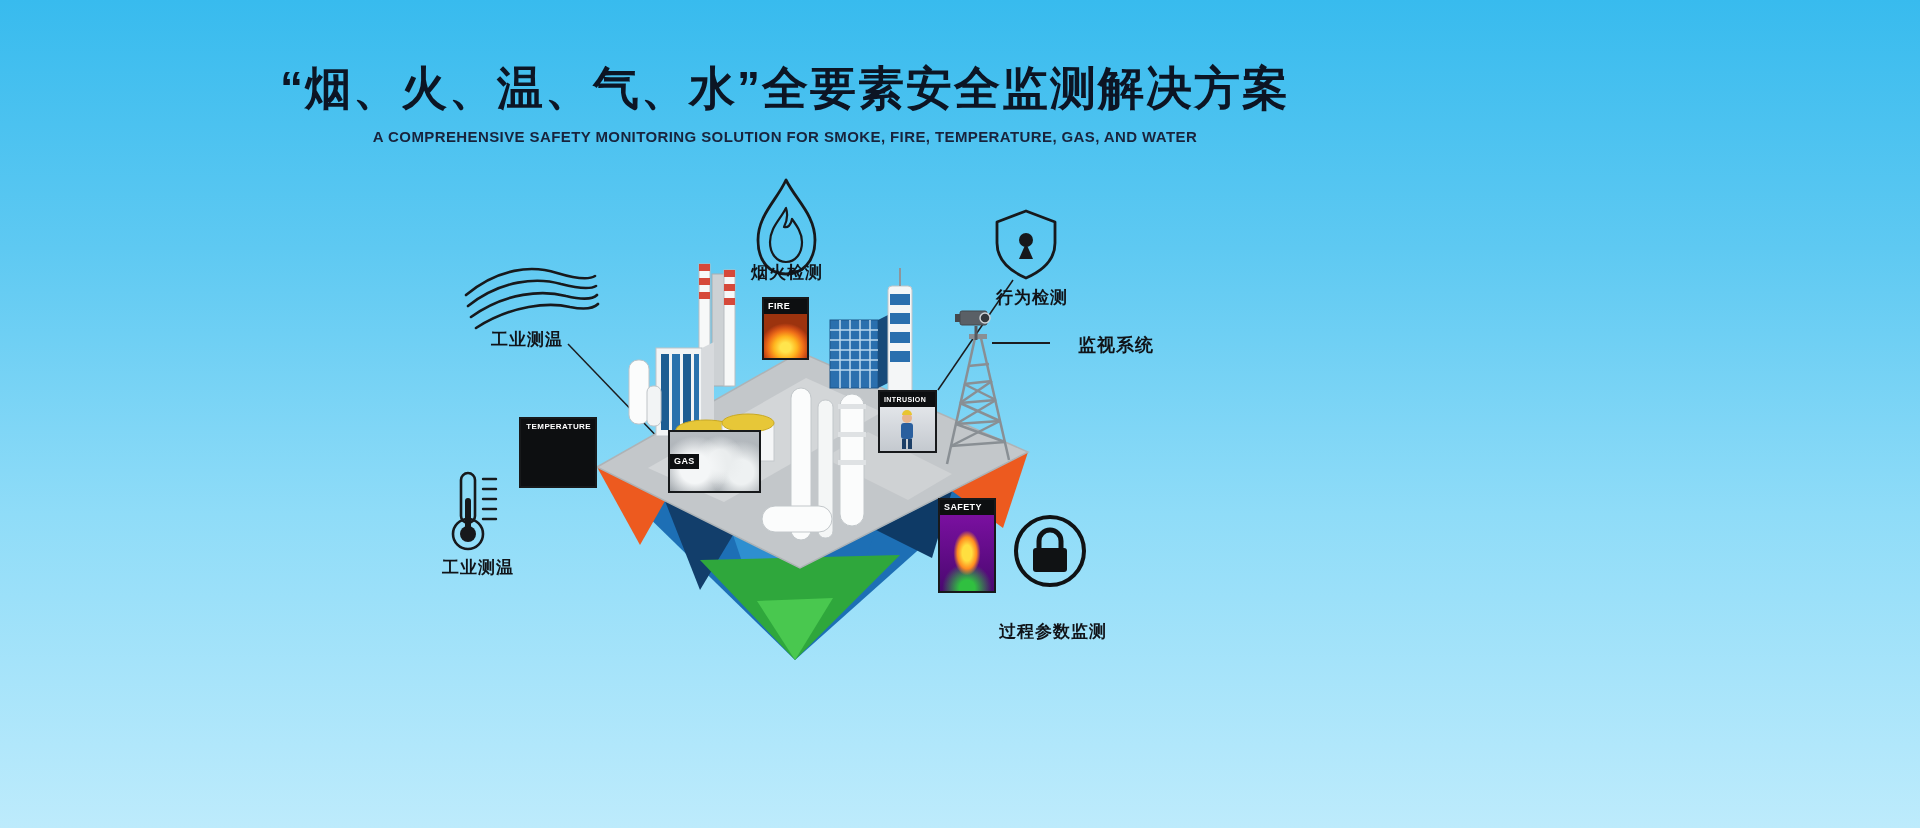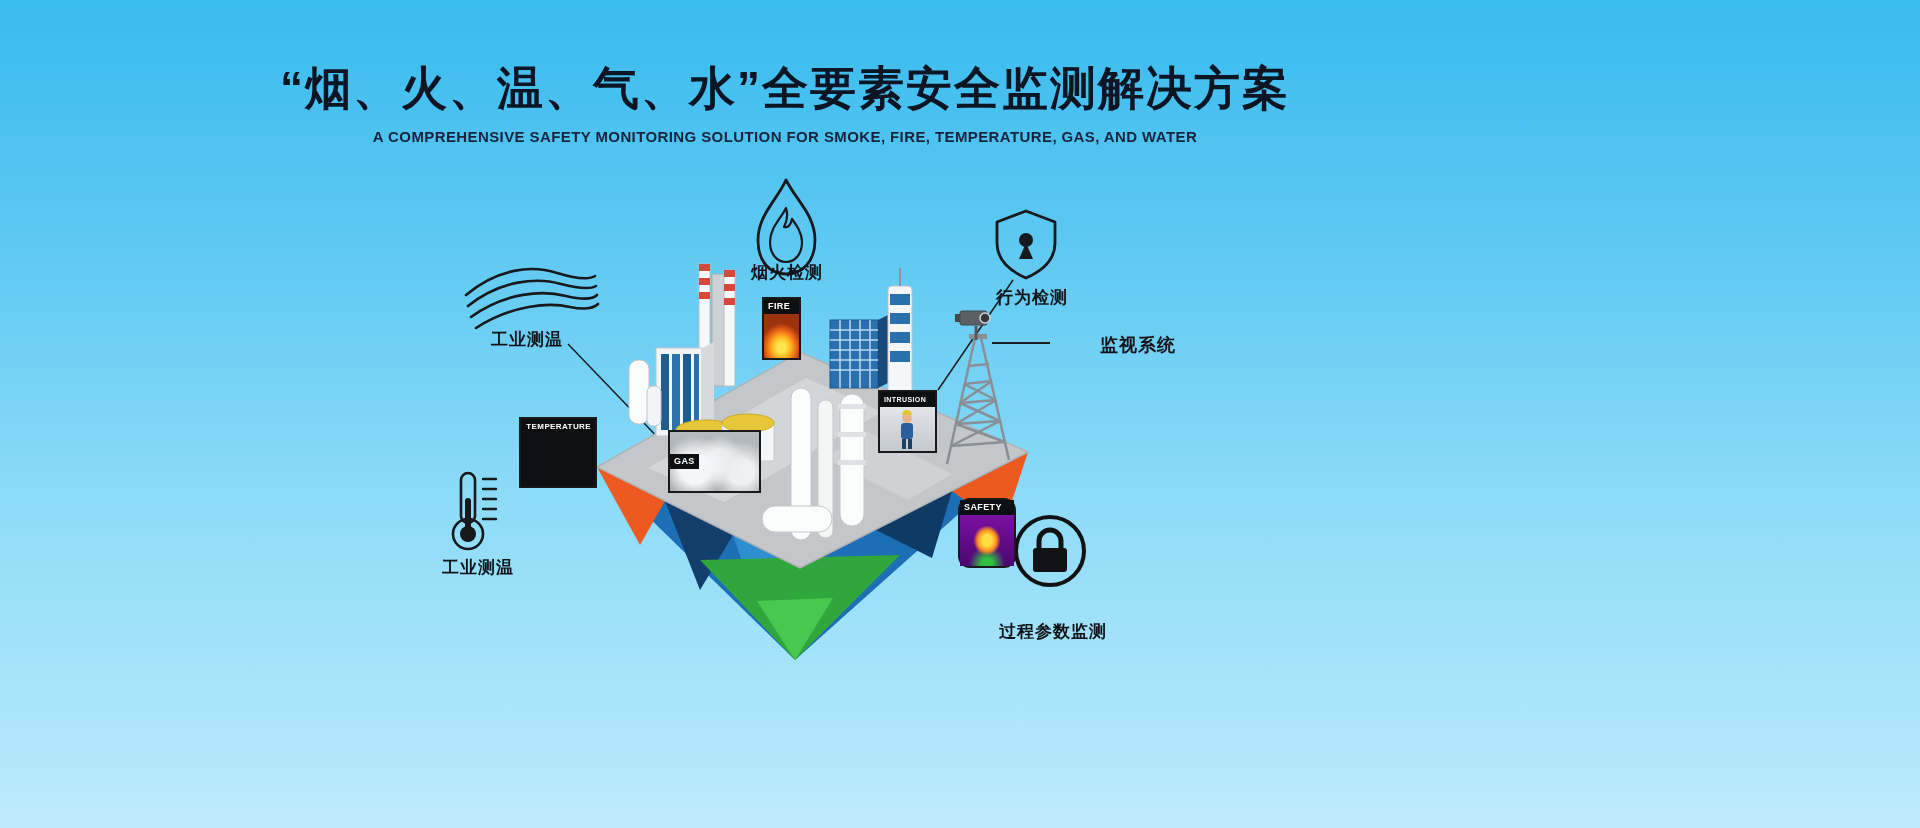--- a/index.html
+++ b/index.html
@@ -18,21 +18,21 @@
   .subtitle {
     margin-top:8px; font-size:15px; font-weight:700; color:#18233c; letter-spacing:.4px;
   }
 
   .scene-svg { position:absolute; left:0; top:0; }
 
   .label {
     position:absolute; color:#101318; font-weight:700; font-size:17px;
     text-align:center; letter-spacing:1px; white-space:nowrap;
   }
-  .label--left { text-align:right; }
+  .label--left { text-align:center; }
 
   .inset {
     position:absolute; border:2px solid #17191b; display:flex; flex-direction:column;
     background:#0d0f11; z-index:5;
   }
   .inset-header {
     background:#0d0f11; color:#ffffff; font-weight:700; font-size:9px;
     line-height:15px; padding:0 4px; letter-spacing:.4px; white-space:nowrap; overflow:hidden;
   }
   .inset-header--small { font-size:7px; }
@@ -238,39 +238,39 @@
   <div class="inset" style="left:519px;top:417px;width:78px;height:71px;align-items:flex-end;">
     <div class="inset-header" style="font-size:8px;">TEMPERATURE</div>
     <div class="inset-body thermal-temp"></div>
   </div>
 
   <div class="inset inset--gas" style="left:668px;top:430px;width:93px;height:63px;">
     <div class="inset-header inset-header--tab">GAS</div>
     <div class="inset-body smoke-img"></div>
   </div>
 
-  <div class="inset" style="left:762px;top:297px;width:39px;height:63px;">
+  <div class="inset" style="left:762px;top:297px;width:47px;height:63px;">
     <div class="inset-header">FIRE</div>
     <div class="inset-body fire-img"></div>
   </div>
 
   <div class="inset" style="left:878px;top:390px;width:59px;height:63px;">
     <div class="inset-header inset-header--small">INTRUSION</div>
     <div class="inset-body intrusion-img">
       <svg width="55" height="44" viewBox="0 0 55 44" xmlns="http://www.w3.org/2000/svg">
         <circle cx="27" cy="11" r="5" fill="#e8b48c"></circle>
         <path d="M22 8 a5 5 0 0 1 10 0 Z" fill="#e8c530"></path>
         <rect x="21" y="16" width="12" height="16" rx="3" fill="#2a5f9e"></rect>
         <rect x="22" y="32" width="4" height="10" fill="#1d3f66"></rect>
         <rect x="28" y="32" width="4" height="10" fill="#1d3f66"></rect>
       </svg>
     </div>
   </div>
 
-  <div class="inset" style="left:958px;top:498px;width:58px;height:70px;border-radius:12px;">
+  <div class="inset" style="left:938px;top:498px;width:58px;height:95px;">
     <div class="inset-header">SAFETY</div>
     <div class="inset-body safety-img"></div>
   </div>
 
   <div class="label" style="left:727px;top:261px;width:120px;">烟火检测</div>
   <div class="label" style="left:972px;top:286px;width:120px;font-family:Liberation Mono, monospace;">行为检测</div>
   <div class="label label--left" style="left:1056px;top:333px;width:120px;font-size:18px;">监视系统</div>
   <div class="label" style="left:467px;top:328px;width:120px;">工业测温</div>
   <div class="label" style="left:418px;top:556px;width:120px;">工业测温</div>
   <div class="label" style="left:983px;top:620px;width:140px;">过程参数监测</div>

